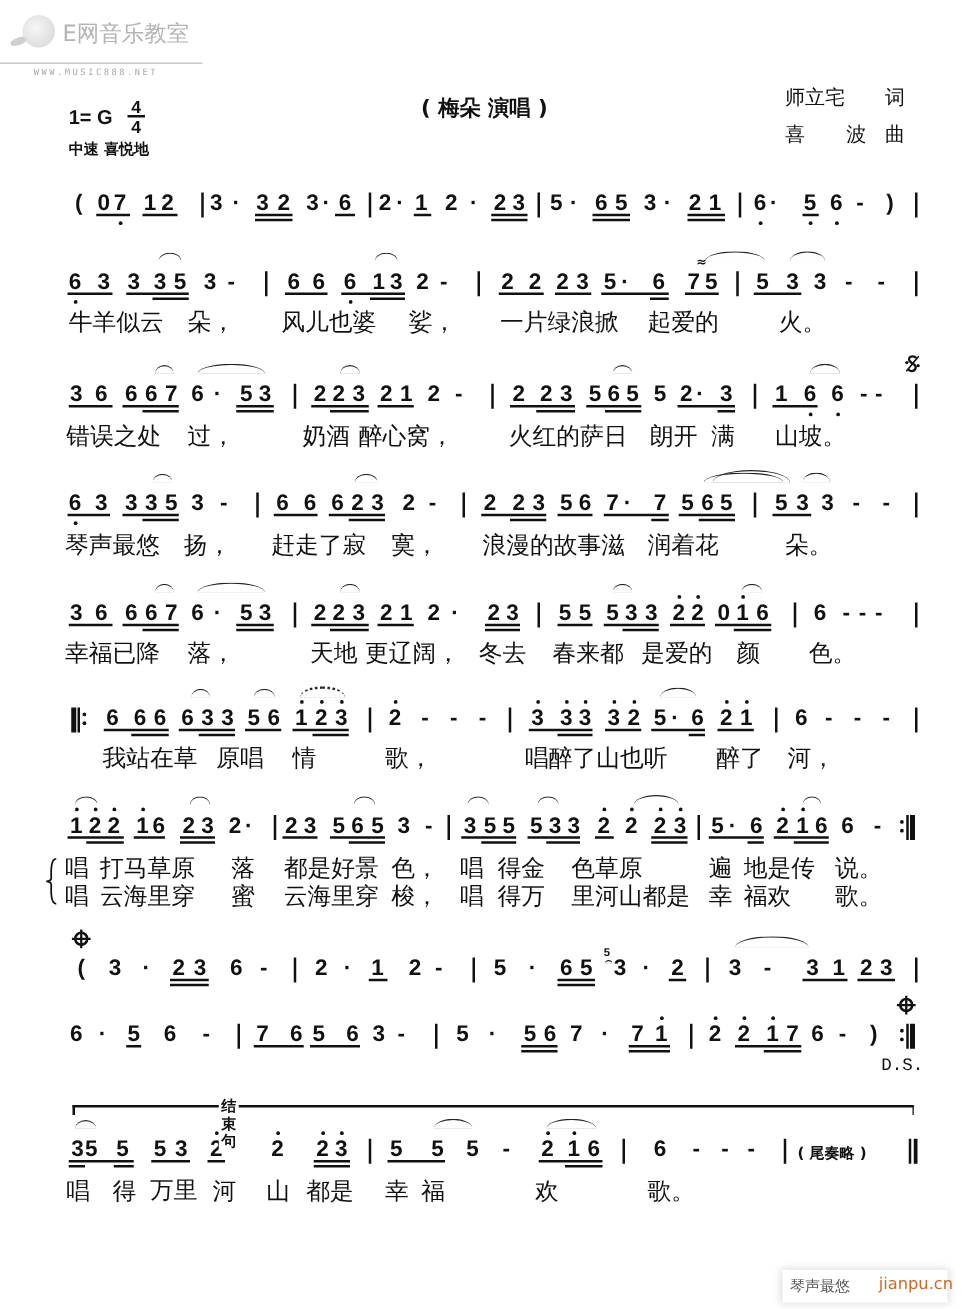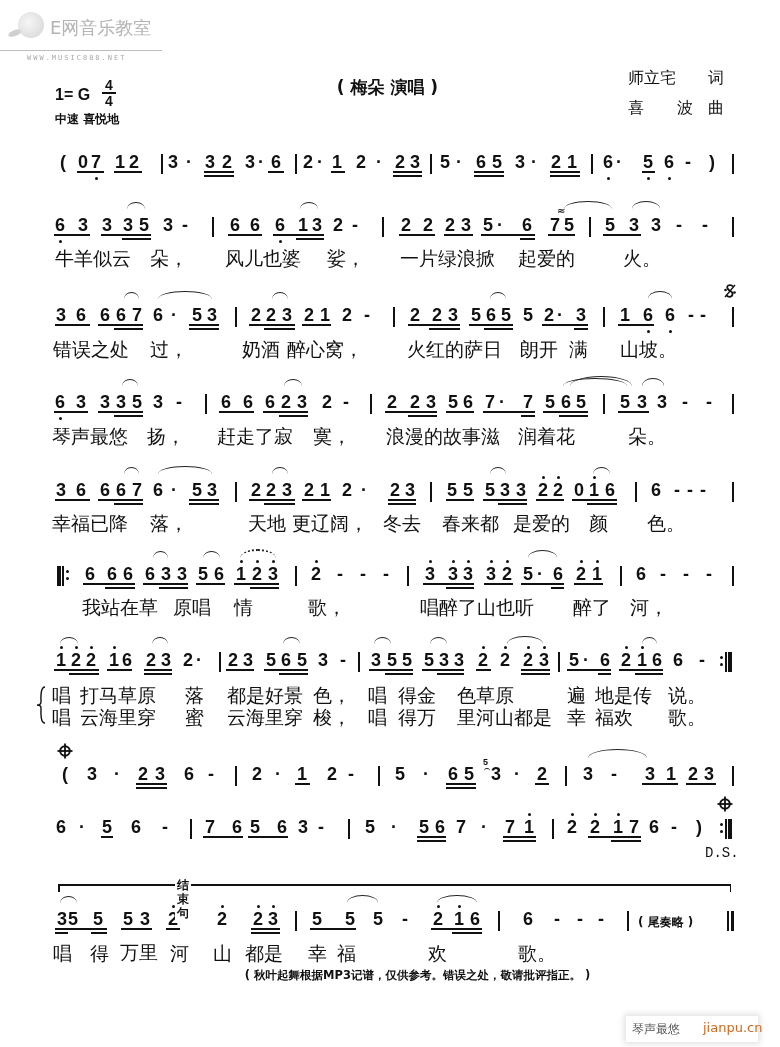--- a/index.html
+++ b/index.html
@@ -737,18 +737,17 @@
         <span class="lyric" style="left: 170px; top: 31px;">河</span>
         <span class="lyric" style="left: 213px; top: 31px;">山</span>
         <span class="lyric" style="left: 245px; top: 31px;">都是</span>
         <span class="lyric" style="left: 308px; top: 31px;">幸</span>
         <span class="lyric" style="left: 337px; top: 31px;">福</span>
         <span class="lyric" style="left: 428px; top: 31px;">欢</span>
         <span class="lyric" style="left: 518px; top: 31px;">歌。</span>
       </div>
     </div>
 
-  <div class="abs footer">( 秋叶起舞根据MP3记谱，仅供参考。错误之处，敬请批评指正。 )</div>
 
   <div class="wm-box"></div>
   <div class="abs wm-cn">琴声最悠</div>
   <div class="abs wm-url">jianpu.cn</div>
 </div>
 
 </body></html>

